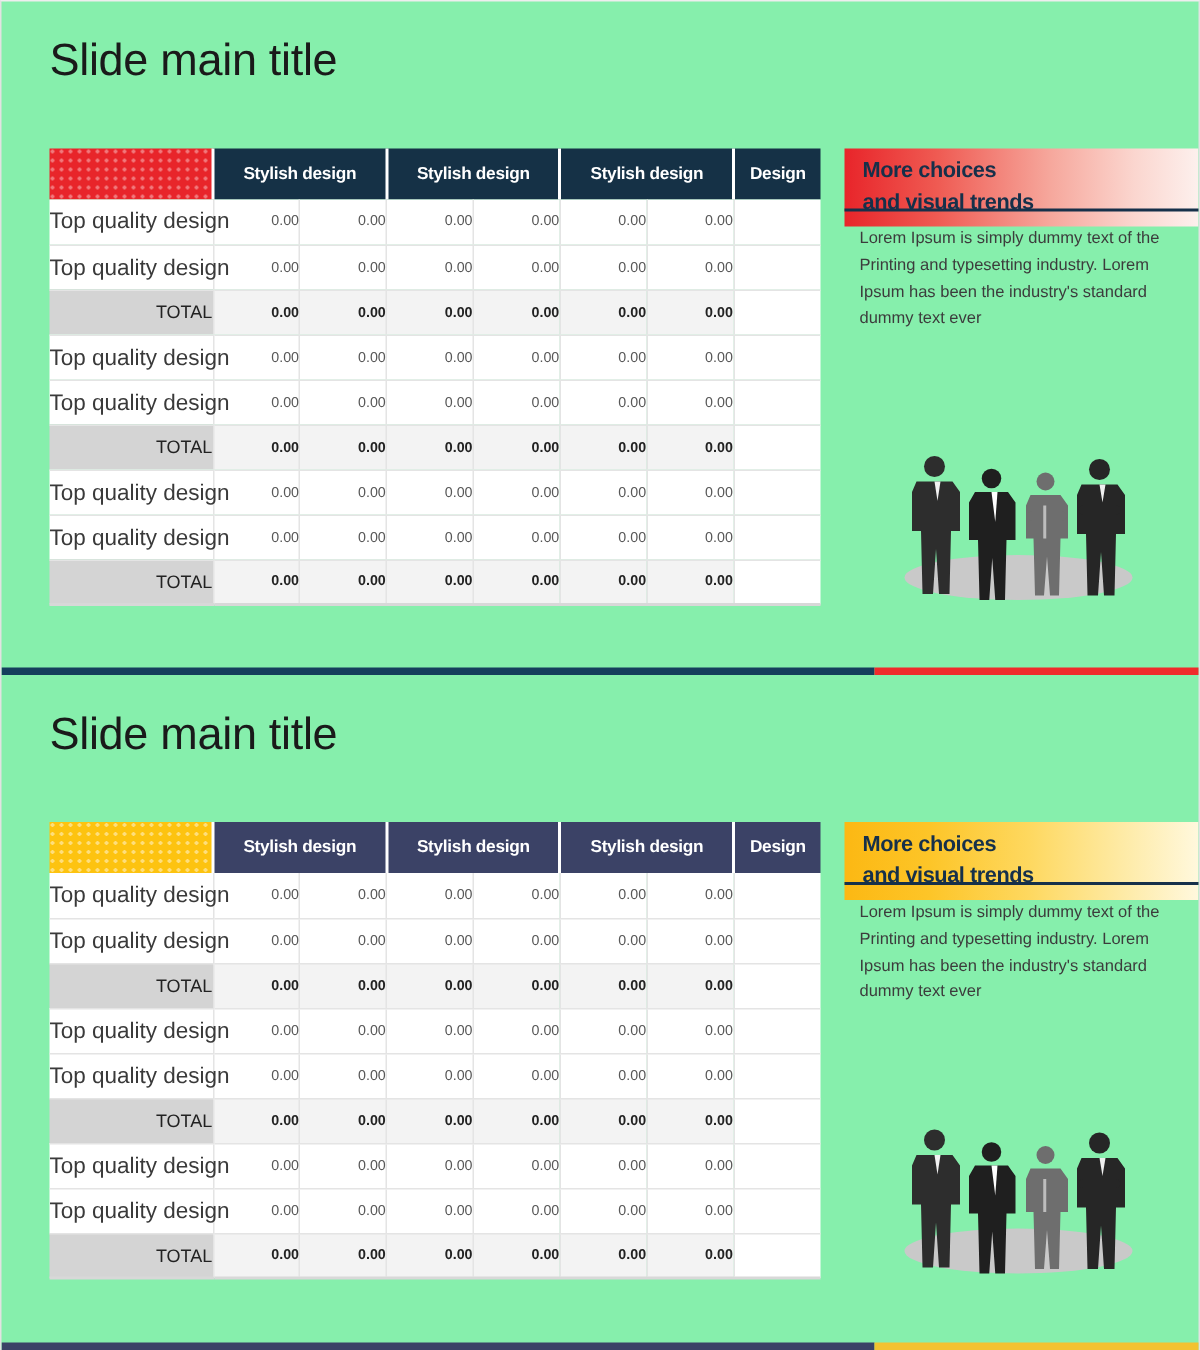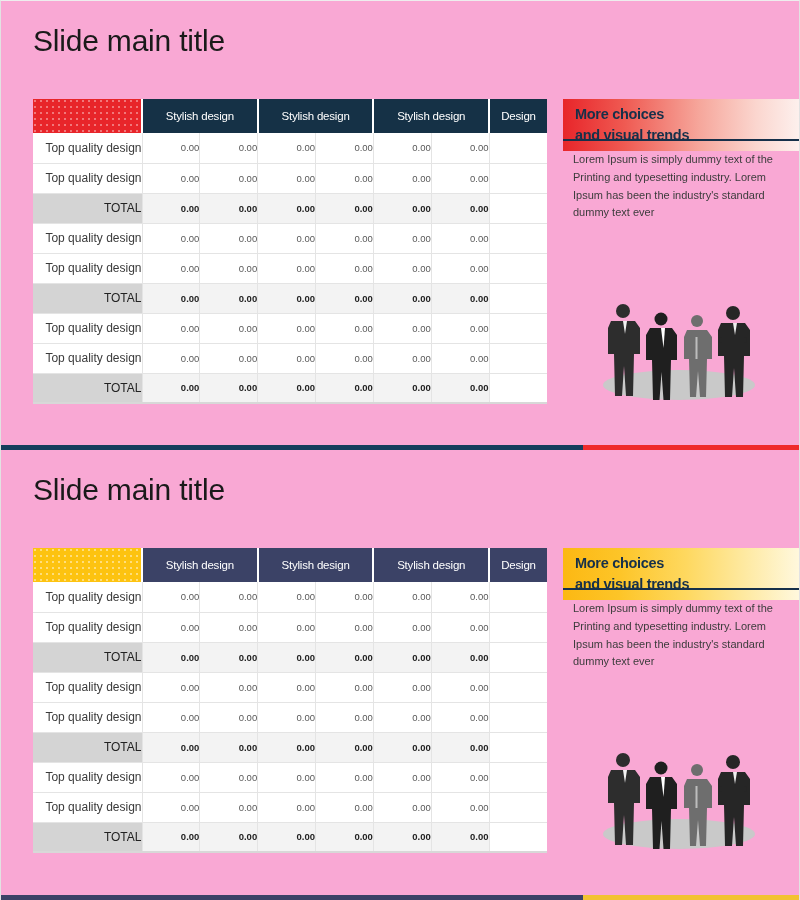--- a/index.html
+++ b/index.html
@@ -11,21 +11,21 @@
     width: 800px;
     height: 900px;
     font-family: "Liberation Sans", sans-serif;
     overflow: hidden;
   }
 
   .slide {
     position: relative;
     width: 800px;
     height: 450px;
-    background: #f9a8d4;
+    background: #86efac;
     box-sizing: border-box;
     border-left: 1px solid #e2e2e2;
     border-right: 1px solid #e2e2e2;
     overflow: hidden;
   }
   .slide.first { border-top: 1px solid #eeeeee; }
 
   .slide-title {
     position: absolute;
     left: 32px;
@@ -68,33 +68,33 @@
   .corner-yellow {
     background-color: #fdc310;
     background-image:
       radial-gradient(circle at 2px 2px, rgba(255,255,255,0.45) 1.1px, transparent 1.3px);
     background-size: 6px 6px;
   }
 
   th.grp {
     color: #ffffff;
     font-size: 11.5px;
-    font-weight: normal;
+    font-weight: bold;
     text-align: center;
     height: 34px;
     vertical-align: middle;
     letter-spacing: -0.2px;
   }
   .navy-a th.grp { background: #153146; border-left: 2px solid #ffffff; }
   .navy-b th.grp { background: #3b4266; border-left: 2px solid #ffffff; }
 
   td.rowlabel {
     text-align: right;
     padding-right: 8px;
-    font-size: 12px;
+    font-size: 15px;
     color: #3a3a3a;
     height: 30px;
     border-bottom: 1px solid #e4e4e4;
     background: #ffffff;
     box-sizing: border-box;
     white-space: nowrap;
   }
   td.num {
     text-align: right;
     padding-right: 11px;

